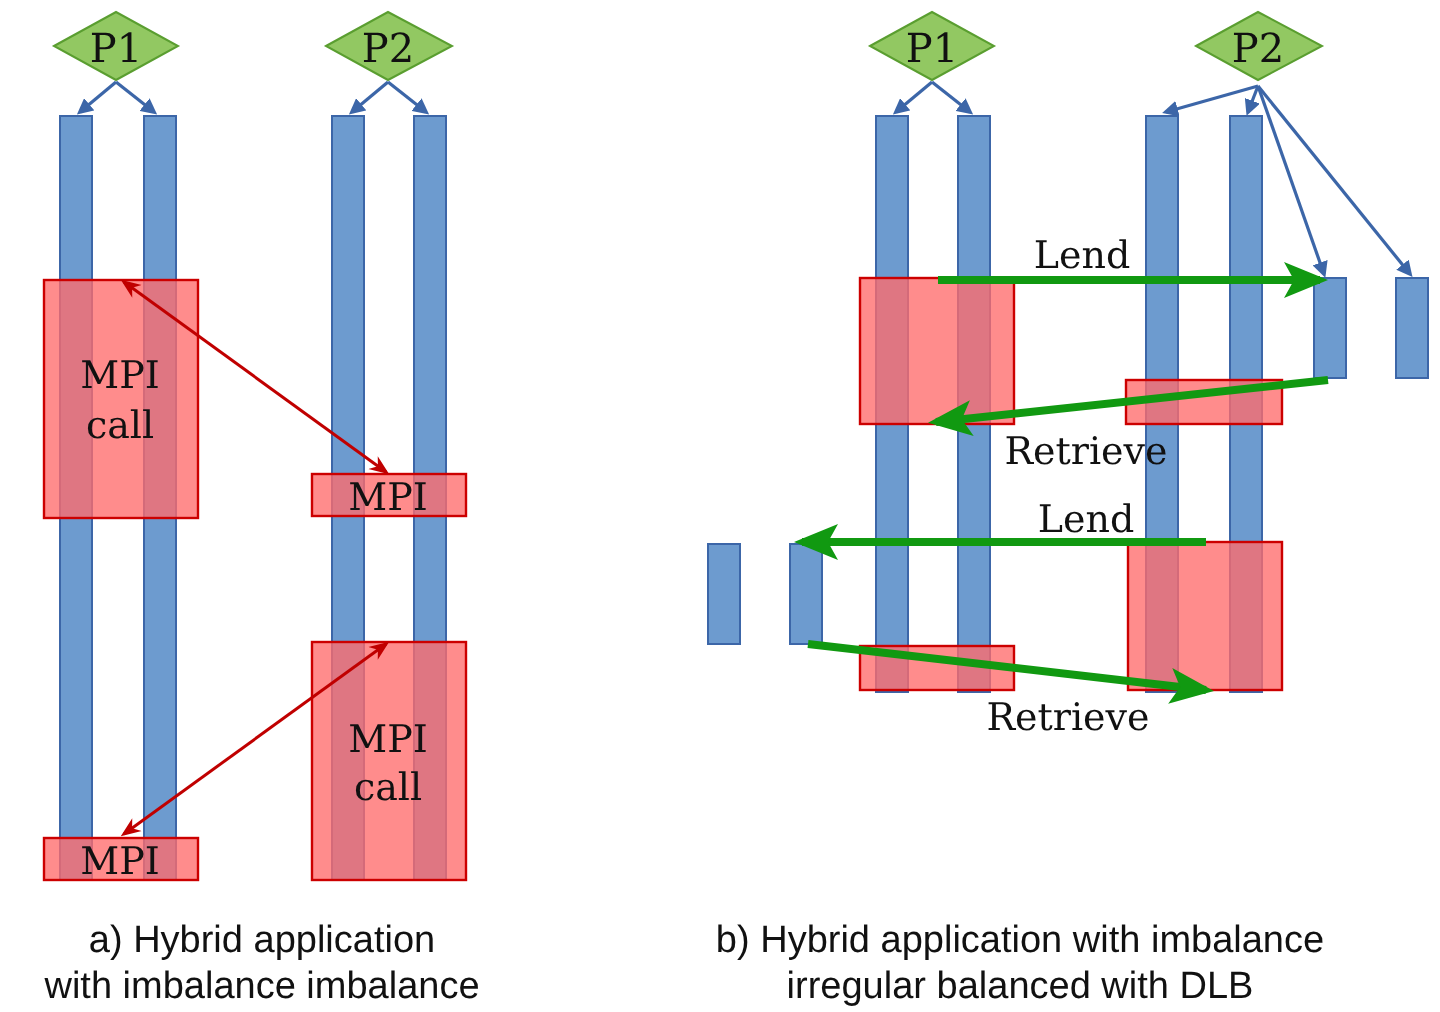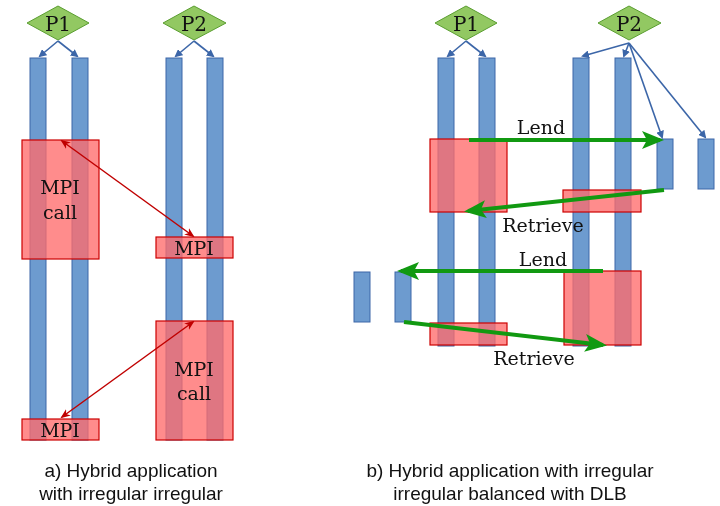--- a/index.html
+++ b/index.html
@@ -118,18 +118,18 @@
 
     <text class="lbl" x="541" y="134" font-size="19" text-anchor="middle">Lend</text>
     <text class="lbl" x="543" y="232" font-size="19" text-anchor="middle">Retrieve</text>
     <text class="lbl" x="543" y="266" font-size="19" text-anchor="middle">Lend</text>
     <text class="lbl" x="534" y="365" font-size="19" text-anchor="middle">Retrieve</text>
   </g>
 </svg>
 
 <div class="caption" style="left:0;top:459px;width:262px;">
   <div>a) Hybrid application</div>
-  <div>with irregular irregular</div>
+  <div>with imbalance imbalance</div>
 </div>
 <div class="caption" style="left:300px;top:459px;width:420px;">
-  <div>b) Hybrid application with irregular</div>
+  <div>b) Hybrid application with imbalance</div>
   <div>irregular balanced with DLB</div>
 </div>
 
 </body></html>

